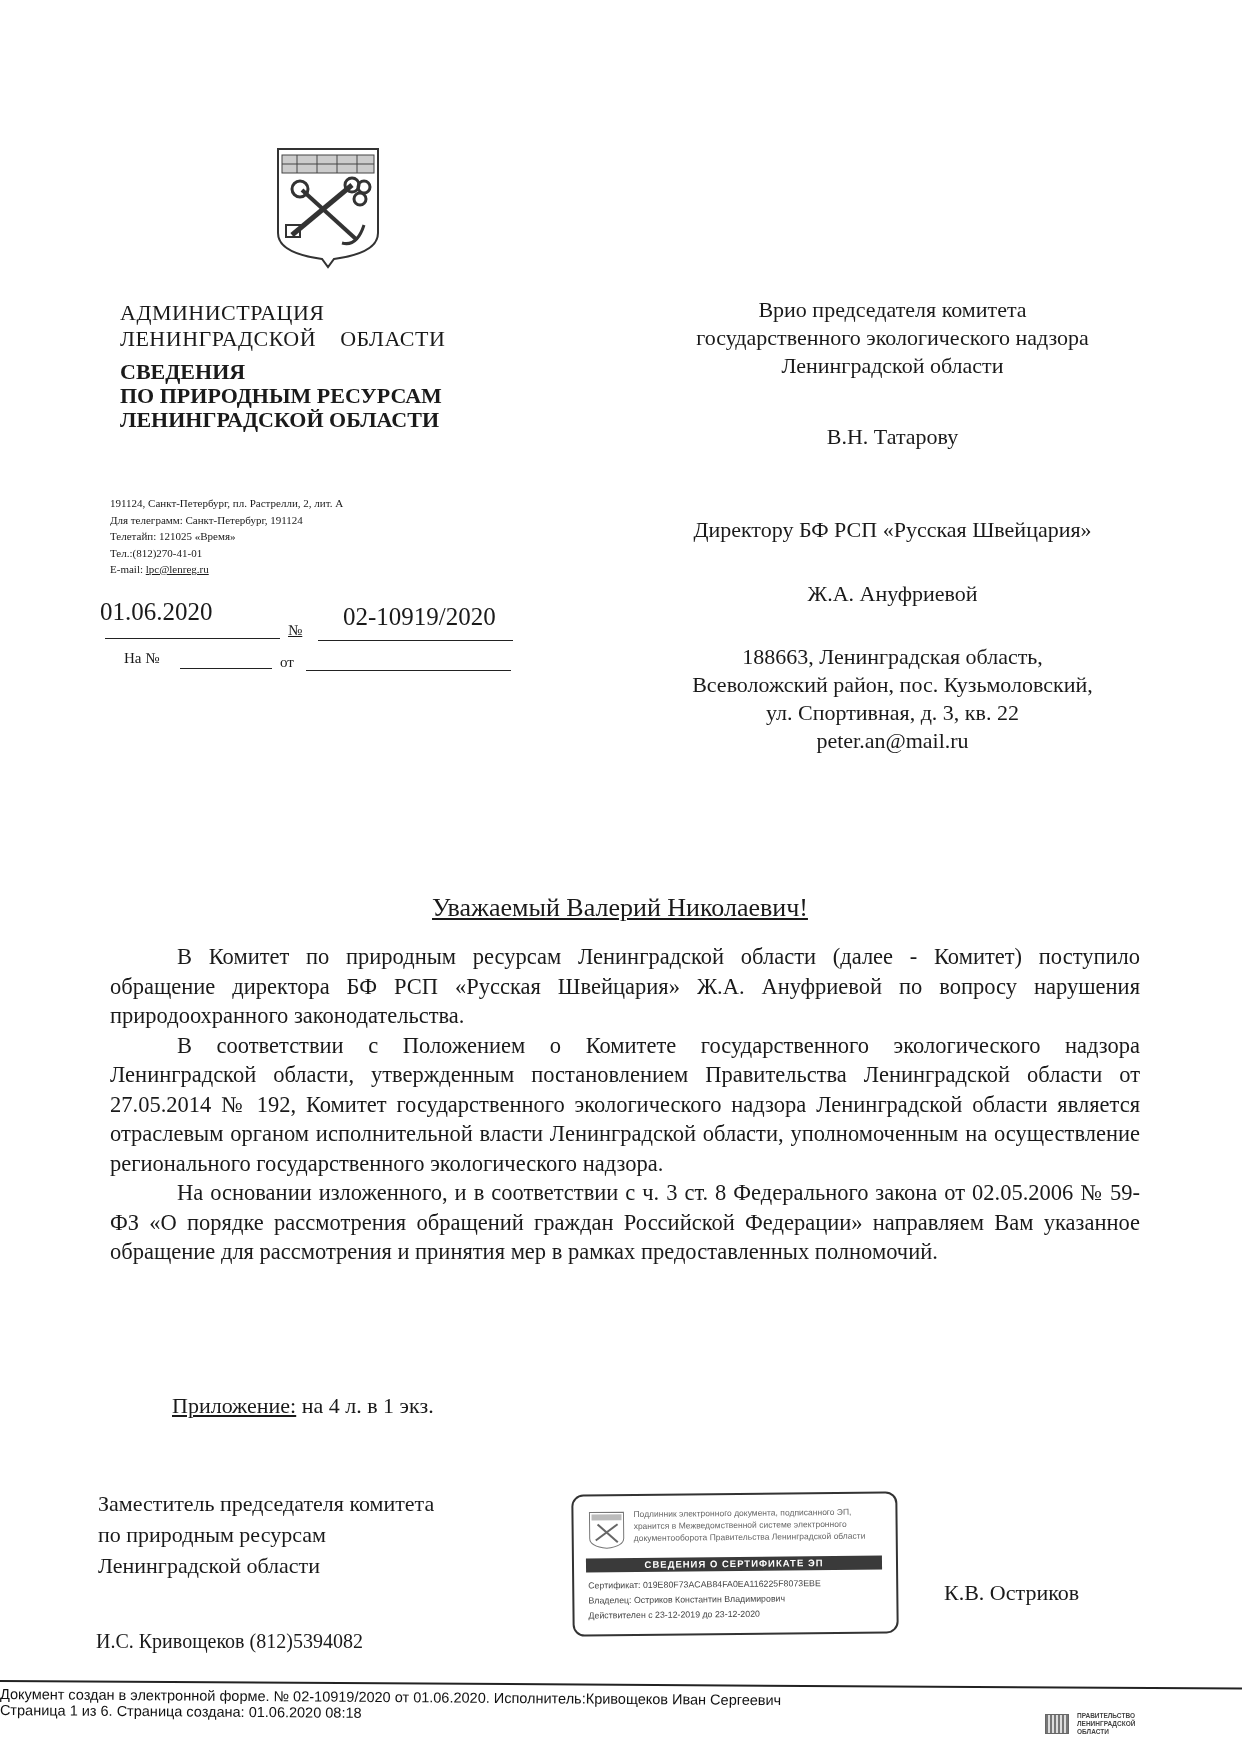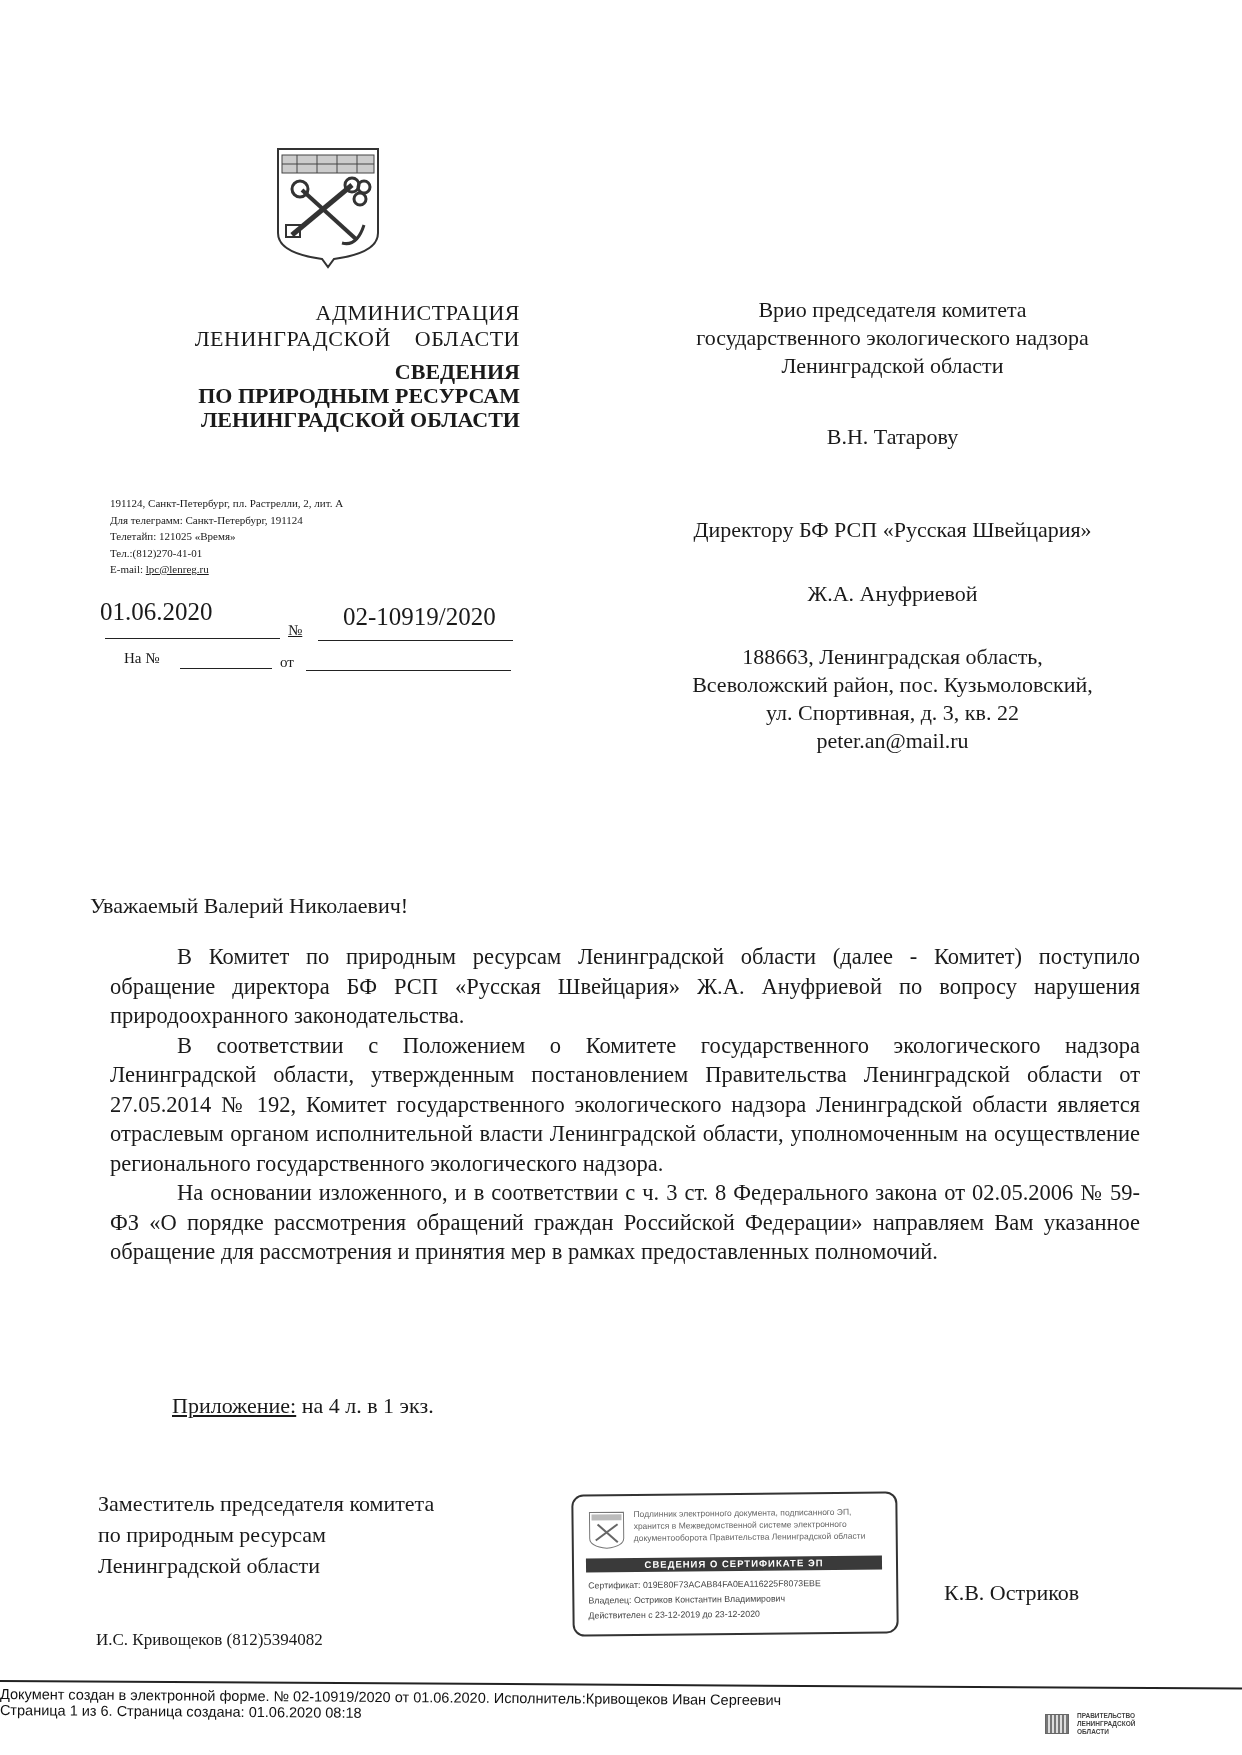--- a/index.html
+++ b/index.html
@@ -5,49 +5,49 @@
   html, body { margin: 0; padding: 0; background: #ffffff; }
   body {
     width: 1242px; height: 1755px; position: relative; overflow: hidden;
     font-family: "Liberation Serif", "DejaVu Serif", serif; color: #1a1a1a;
   }
   .abs { position: absolute; }
 
   
   .emblem { left: 272px; top: 145px; width: 110px; width: 112px; height: 125px; }
 
-  .org { left: 120px; width: 400px; text-align: right; }
+  .org { left: 120px; width: 400px; text-align: left; }
   .org .line { font-size: 22px; line-height: 26px; letter-spacing: 0.5px; }
   .org .bold { font-weight: bold; font-size: 22px; line-height: 24px; }
   .org-contacts { left: 110px; top: 495px; width: 420px; font-size: 11px; line-height: 16.5px; }
   .org-contacts .email-link { text-decoration: underline; }
 
   .reg-date { left: 100px; top: 598px; font-size: 25px; }
   .reg-num { left: 343px; top: 603px; font-size: 25px; }
   .reg-line1 { left: 105px; top: 638px; width: 175px; border-top: 1.5px solid #222; }
   .reg-no-label { left: 288px; top: 622px; font-size: 15px; text-decoration: underline; }
   .reg-line2 { left: 318px; top: 640px; width: 195px; border-top: 1.5px solid #222; }
   .ref-no-label { left: 124px; top: 650px; font-size: 15px; }
   .ref-line1 { left: 180px; top: 668px; width: 92px; border-top: 1.5px solid #222; }
   .ref-from-label { left: 280px; top: 654px; font-size: 15px; }
   .ref-line2 { left: 306px; top: 670px; width: 205px; border-top: 1.5px solid #222; }
 
   .recipients { left: 620px; width: 545px; text-align: center; font-size: 22px; line-height: 28px; }
 
-  .salutation { left: 90px; width: 1060px; top: 893px; font-size: 22px; }
+  .salutation { left: 90px; width: 1060px; top: 893px; text-align: center; font-size: 26px; text-decoration: underline; }
 
   .body-text { left: 110px; width: 1030px; font-size: 22.5px; line-height: 29.5px; text-align: justify; }
   .body-text p { margin: 0; text-indent: 67px; }
 
   .appendix { left: 172px; top: 1393px; font-size: 22px; }
   .appendix .u { text-decoration: underline; }
 
   .signer { left: 98px; top: 1488px; font-size: 22px; line-height: 31px; }
   .signer-name { left: 944px; top: 1580px; font-size: 22px; }
-  .executor { left: 96px; top: 1630px; font-size: 17px; }
+  .executor { left: 96px; top: 1630px; font-size: 20px; }
 
   
   .stamp {
     left: 572px; top: 1493px; width: 322px; height: 138px;
     border: 2px solid #333; border-radius: 12px; background: #fff;
     font-family: "Liberation Sans", "DejaVu Sans", sans-serif; color: #444;
     transform: rotate(-0.6deg);
   }
   .stamp .mini-emblem { position: absolute; left: 14px; top: 14px; width: 38px; height: 40px; }
   .stamp .notice { position: absolute; left: 60px; top: 12px; width: 255px; font-size: 8.5px; line-height: 12px; color: #666; }

